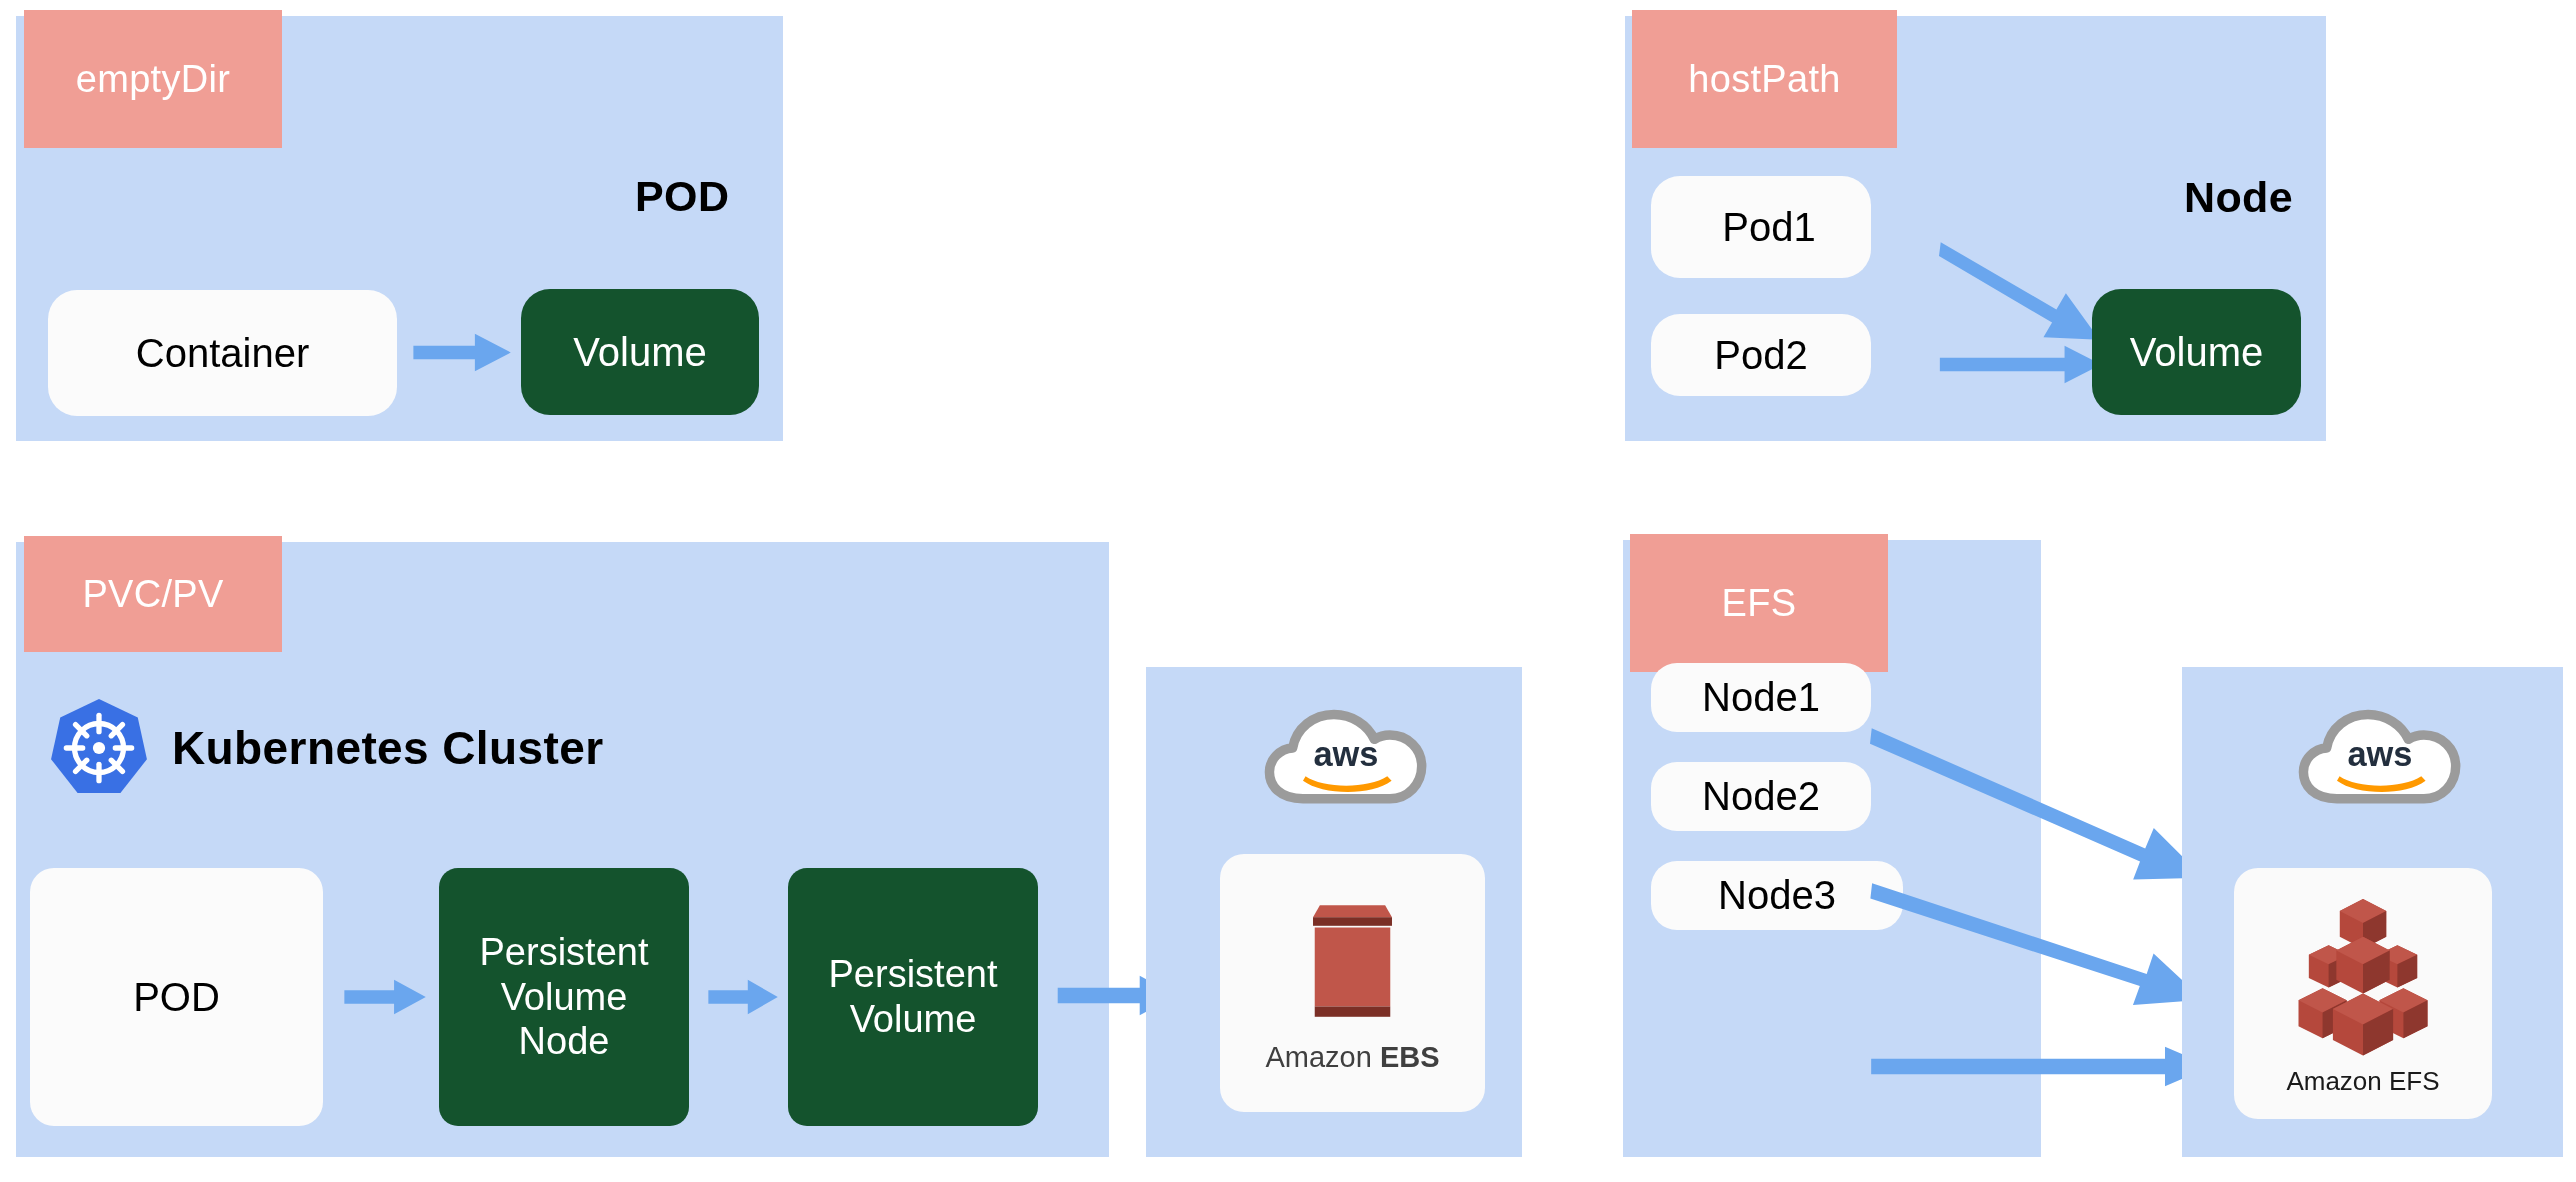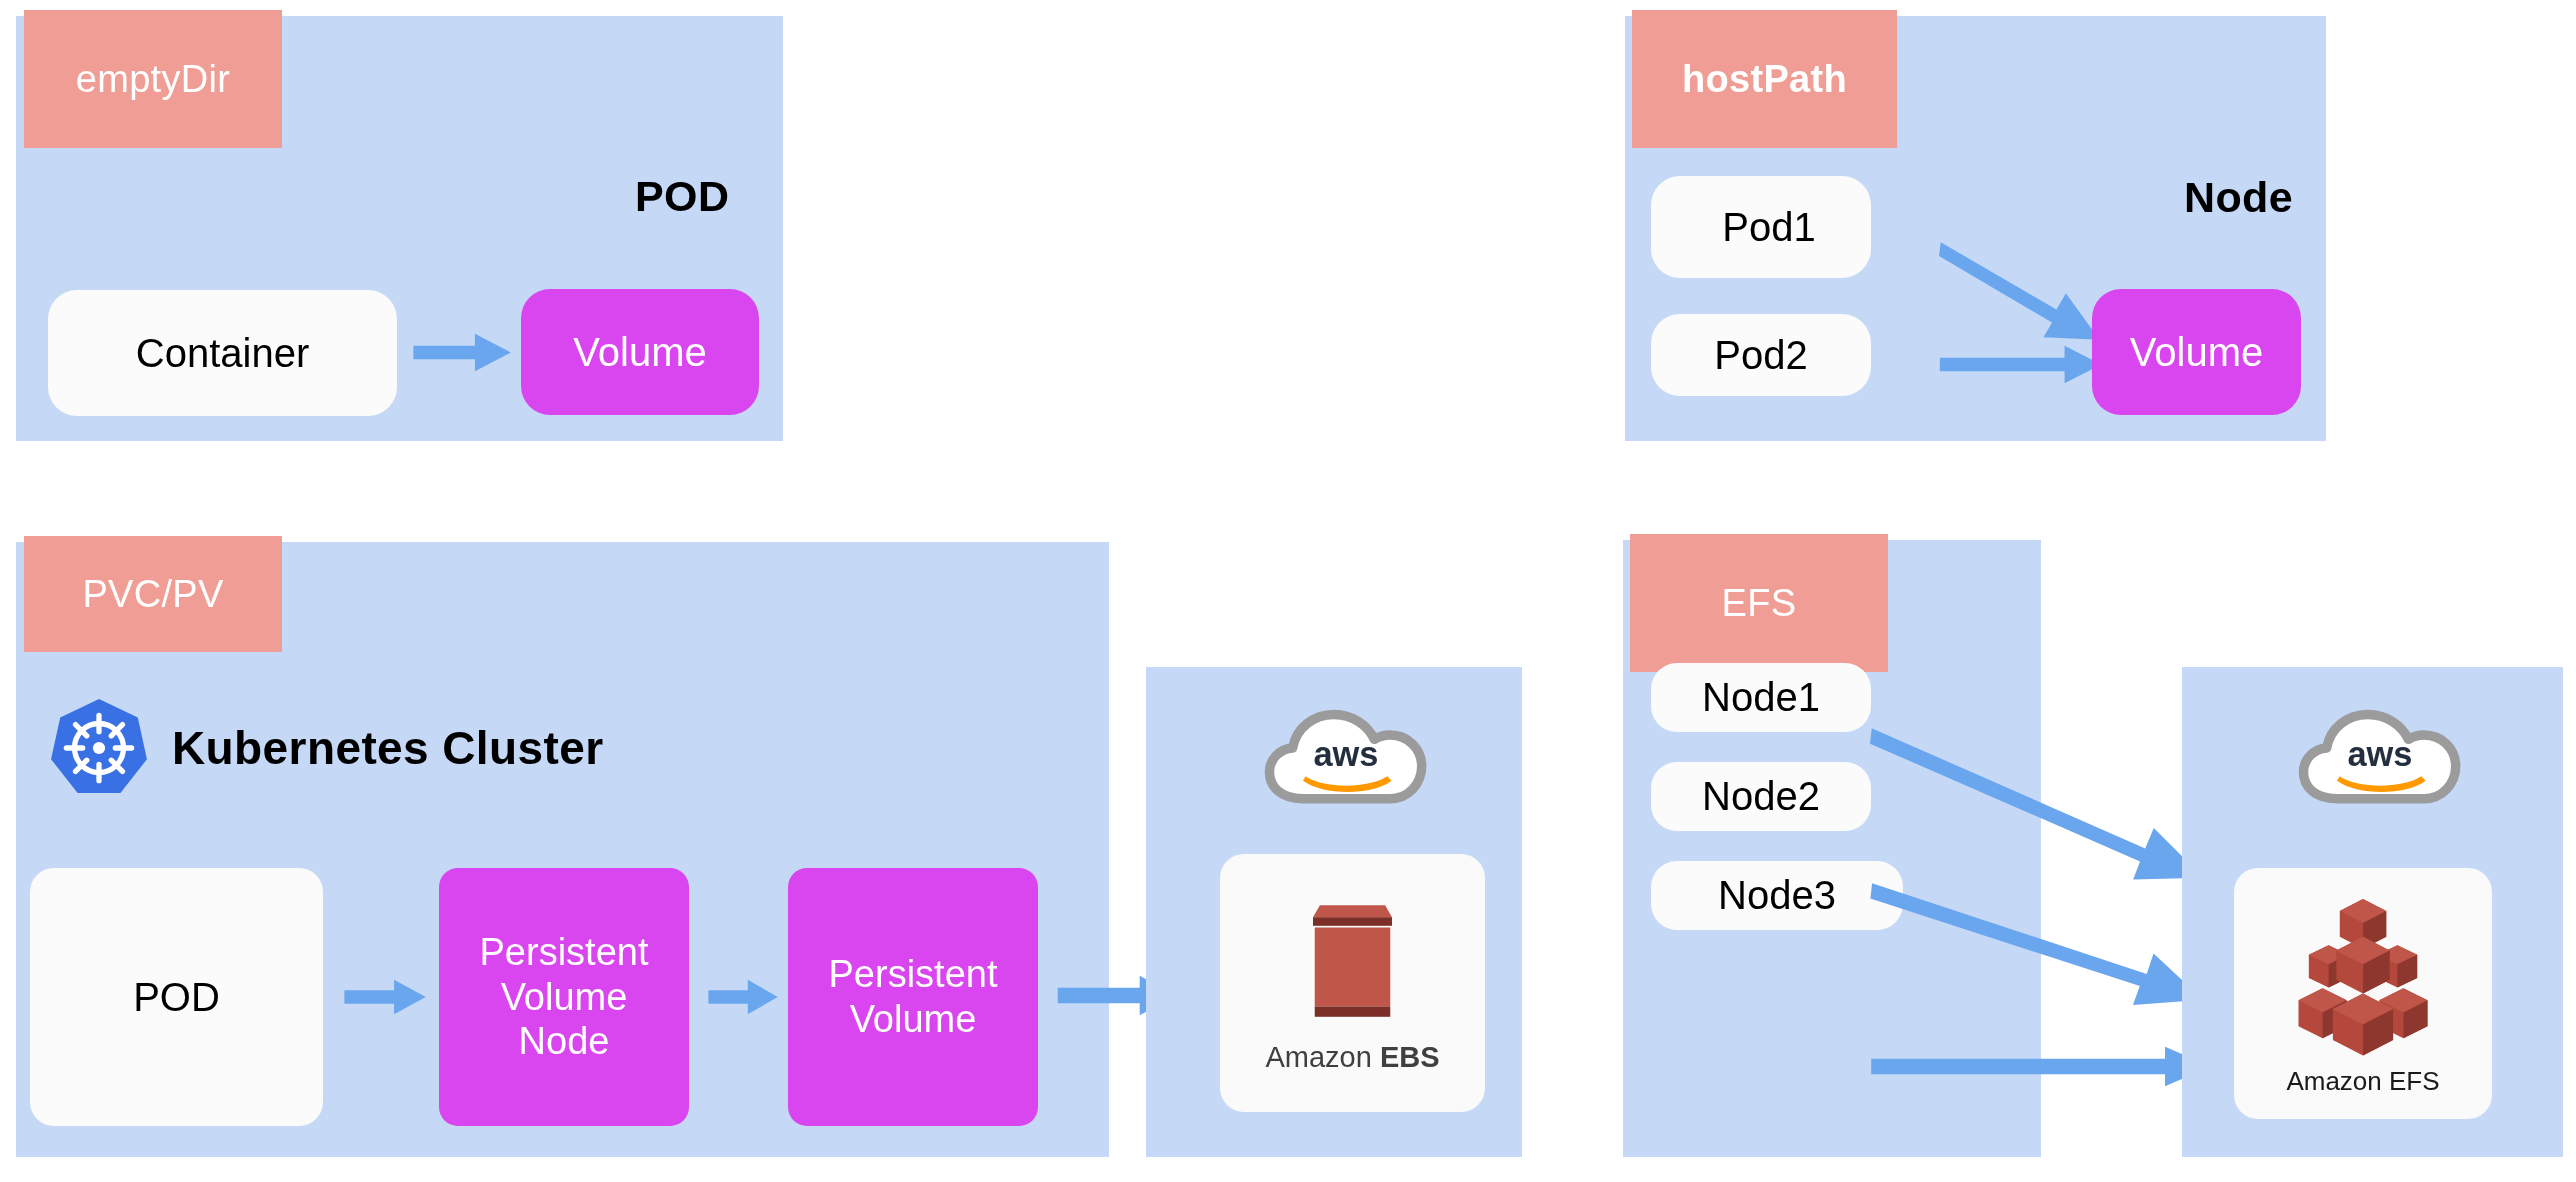--- a/index.html
+++ b/index.html
@@ -10,21 +10,21 @@
   .tag{position:absolute;background:#f09e95;color:#ffffff;
        display:flex;align-items:center;justify-content:center;
        font-size:38px;font-weight:400;letter-spacing:0.3px;}
 
   .sec-title{position:absolute;color:#000000;font-weight:bold;
              font-size:43px;letter-spacing:0.4px;}
 
   .box{position:absolute;display:flex;align-items:center;justify-content:center;
        text-align:center;box-sizing:border-box;}
   .box-white{background:#fbfbfb;border-radius:29px;color:#000000;font-size:40px;}
-  .box-blue{background:#d946ef;border-radius:29px;color:#ffffff;font-size:40px;}
+  .box-blue{background:#14532d;border-radius:29px;color:#ffffff;font-size:40px;}
   .box-blue.tall{border-radius:19px;font-size:38px;line-height:1.18;}
   .box-white.card{background:#fafafa;border-radius:24px;flex-direction:column;}
 
   .arrow{position:absolute;}
   svg{display:block;overflow:visible;}
 
   .logo-wrap{position:absolute;}
   .ebs-label{font-size:29px;color:#3f3f3f;letter-spacing:0;margin-top:5.2px;white-space:nowrap;}
   .ebs-label b{color:#3f3f3f;}
   .efs-label{font-size:26px;color:#1a1a1a;letter-spacing:0;margin-top:1.7px;white-space:nowrap;}
@@ -46,21 +46,21 @@
   <svg width="99" height="41" viewBox="0 0 115 48">
     <path d="M0 16 H72 V2 L114 24 L72 46 V32 H0 Z" fill="#6aa6ee"></path>
   </svg>
 </div>
 
 <div class="box box-blue" style="left:521px;top:289px;width:238px;height:126px;">
   <span>Volume</span>
 </div>
 
 <div class="panel" style="left:1625px;top:16.4px;width:701px;height:425px;"></div>
-<div class="tag" style="left:1632px;top:10.3px;width:265px;height:138px;font-weight:bold;">
+<div class="tag" style="left:1632px;top:10.3px;width:265px;height:138px;">
   <span>hostPath</span>
 </div>
 <div class="sec-title" style="left:2184px;top:173px;">Node</div>
 
 <div class="box box-white" style="left:1651px;top:176px;width:220px;height:102px;padding-left:16px;">
   <span>Pod1</span>
 </div>
 <div class="box box-white" style="left:1651px;top:314px;width:220px;height:82px;">
   <span>Pod2</span>
 </div>

